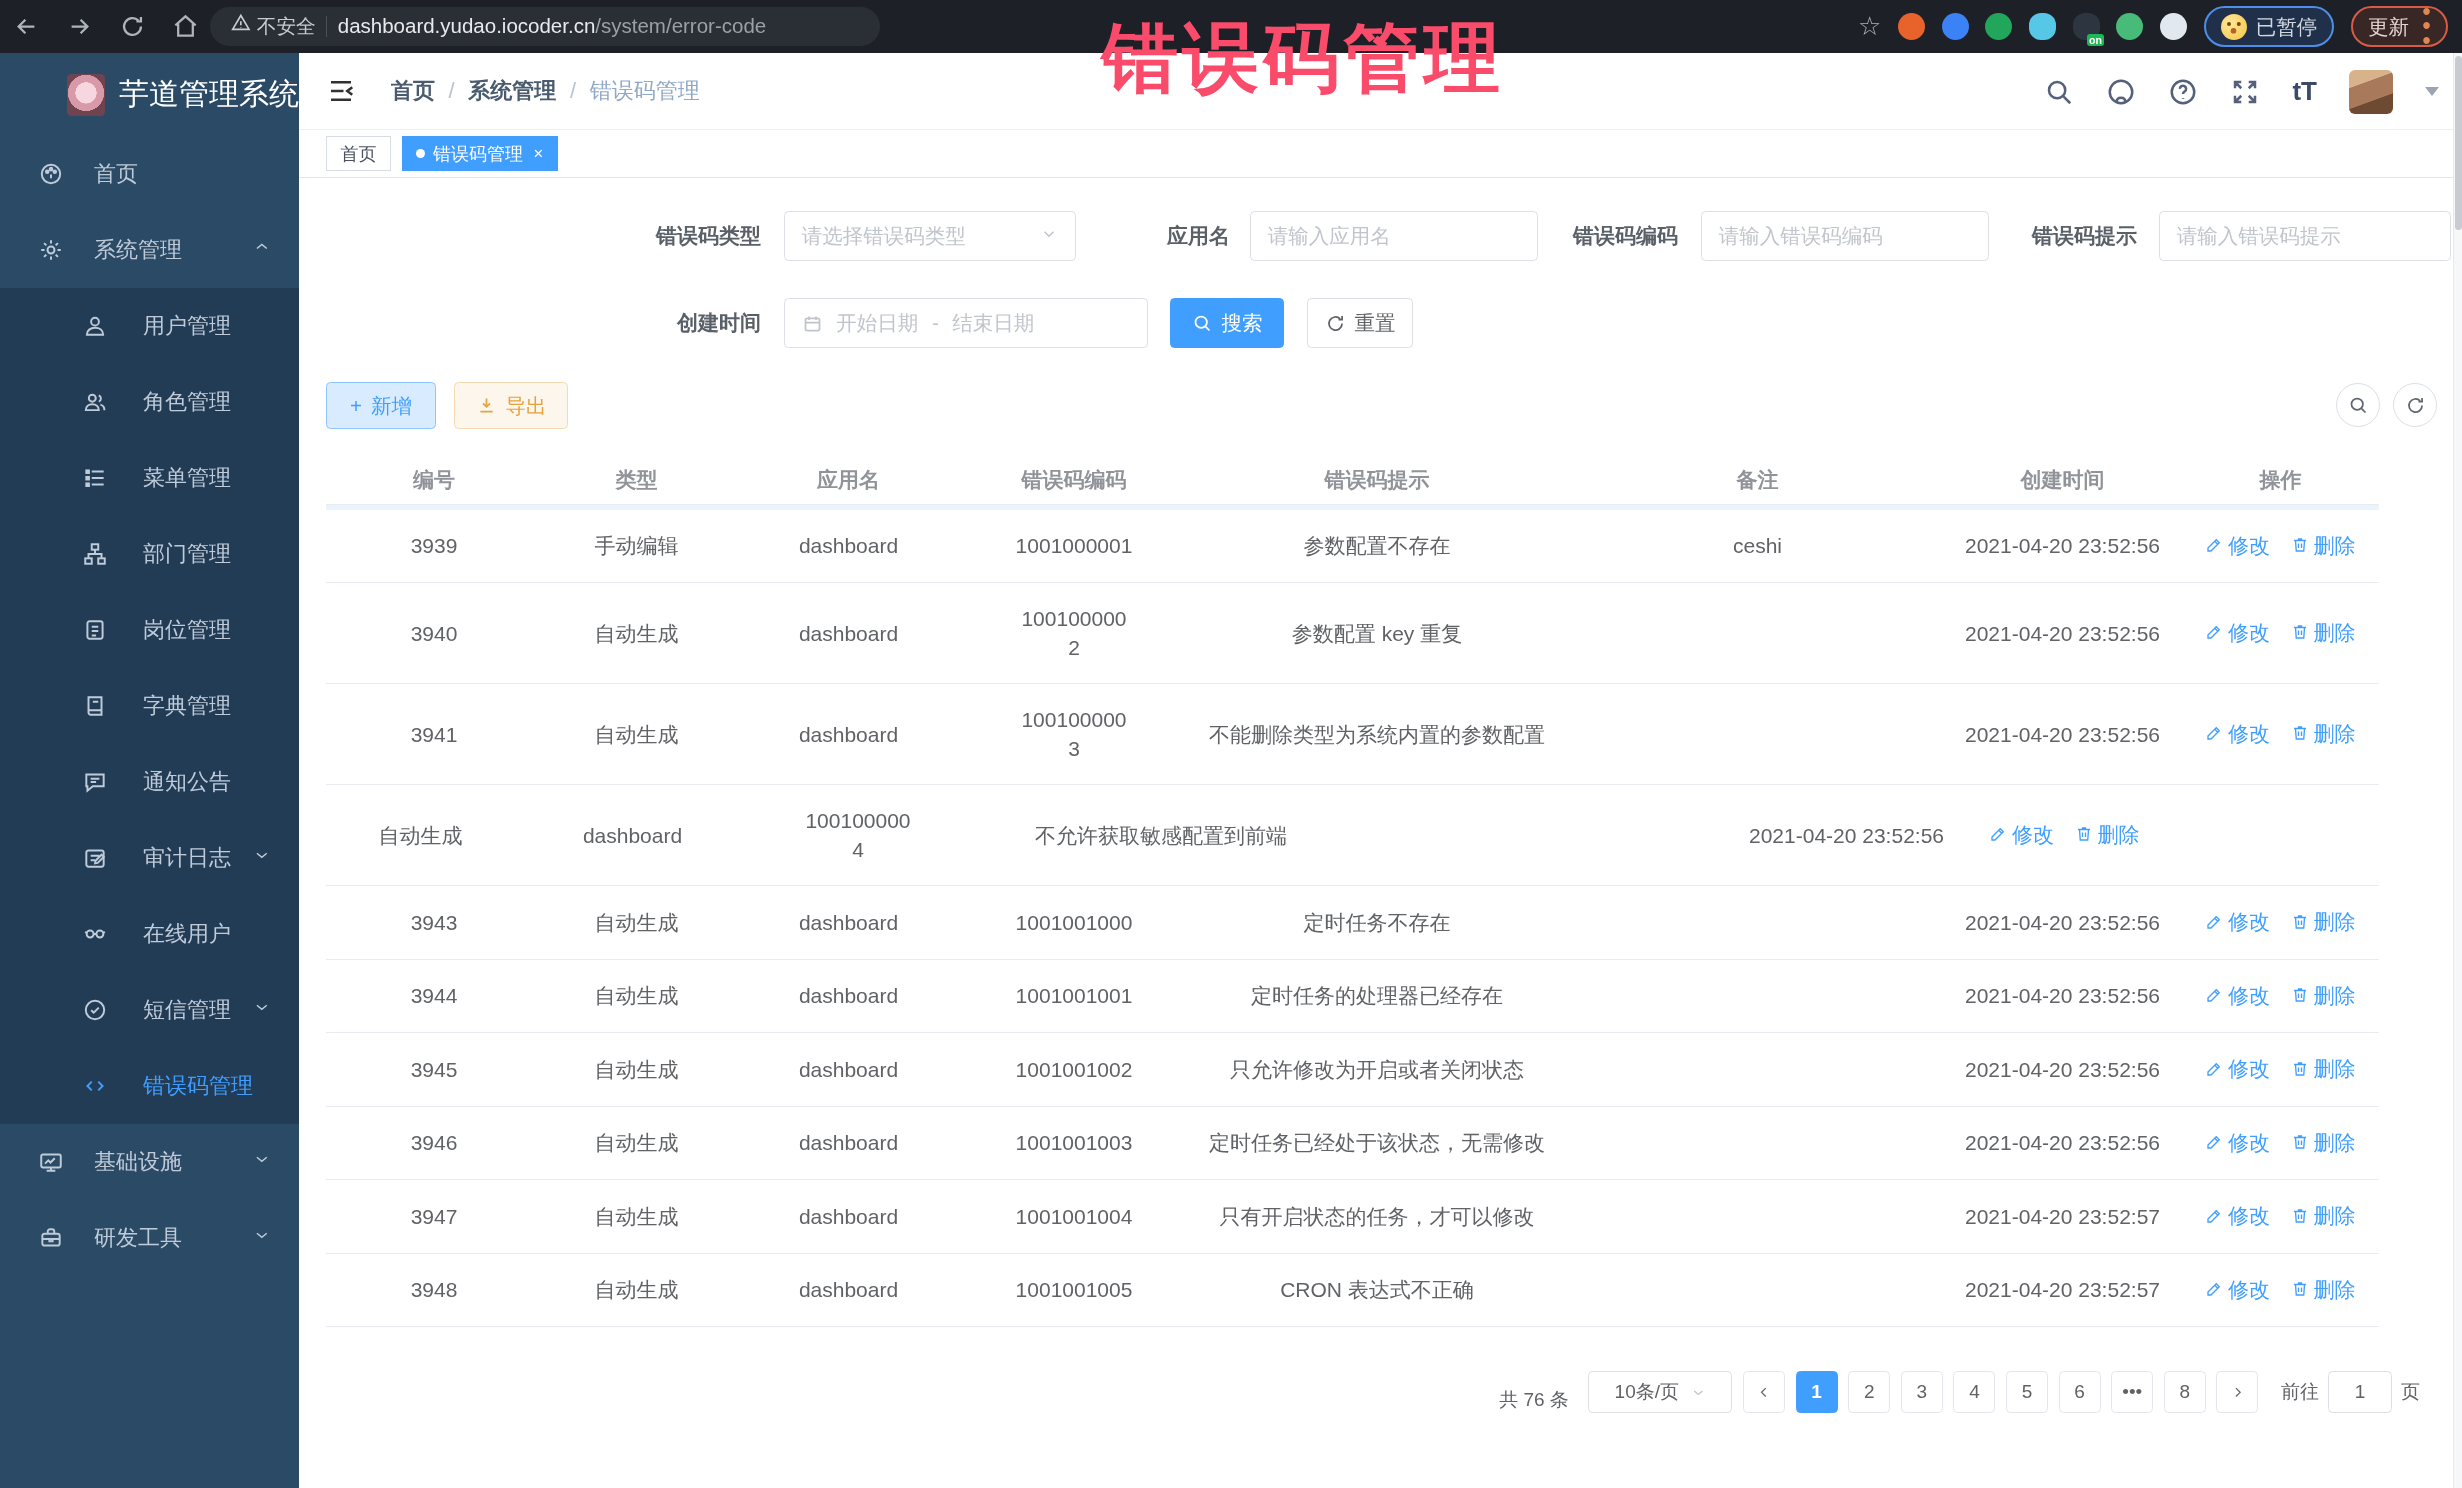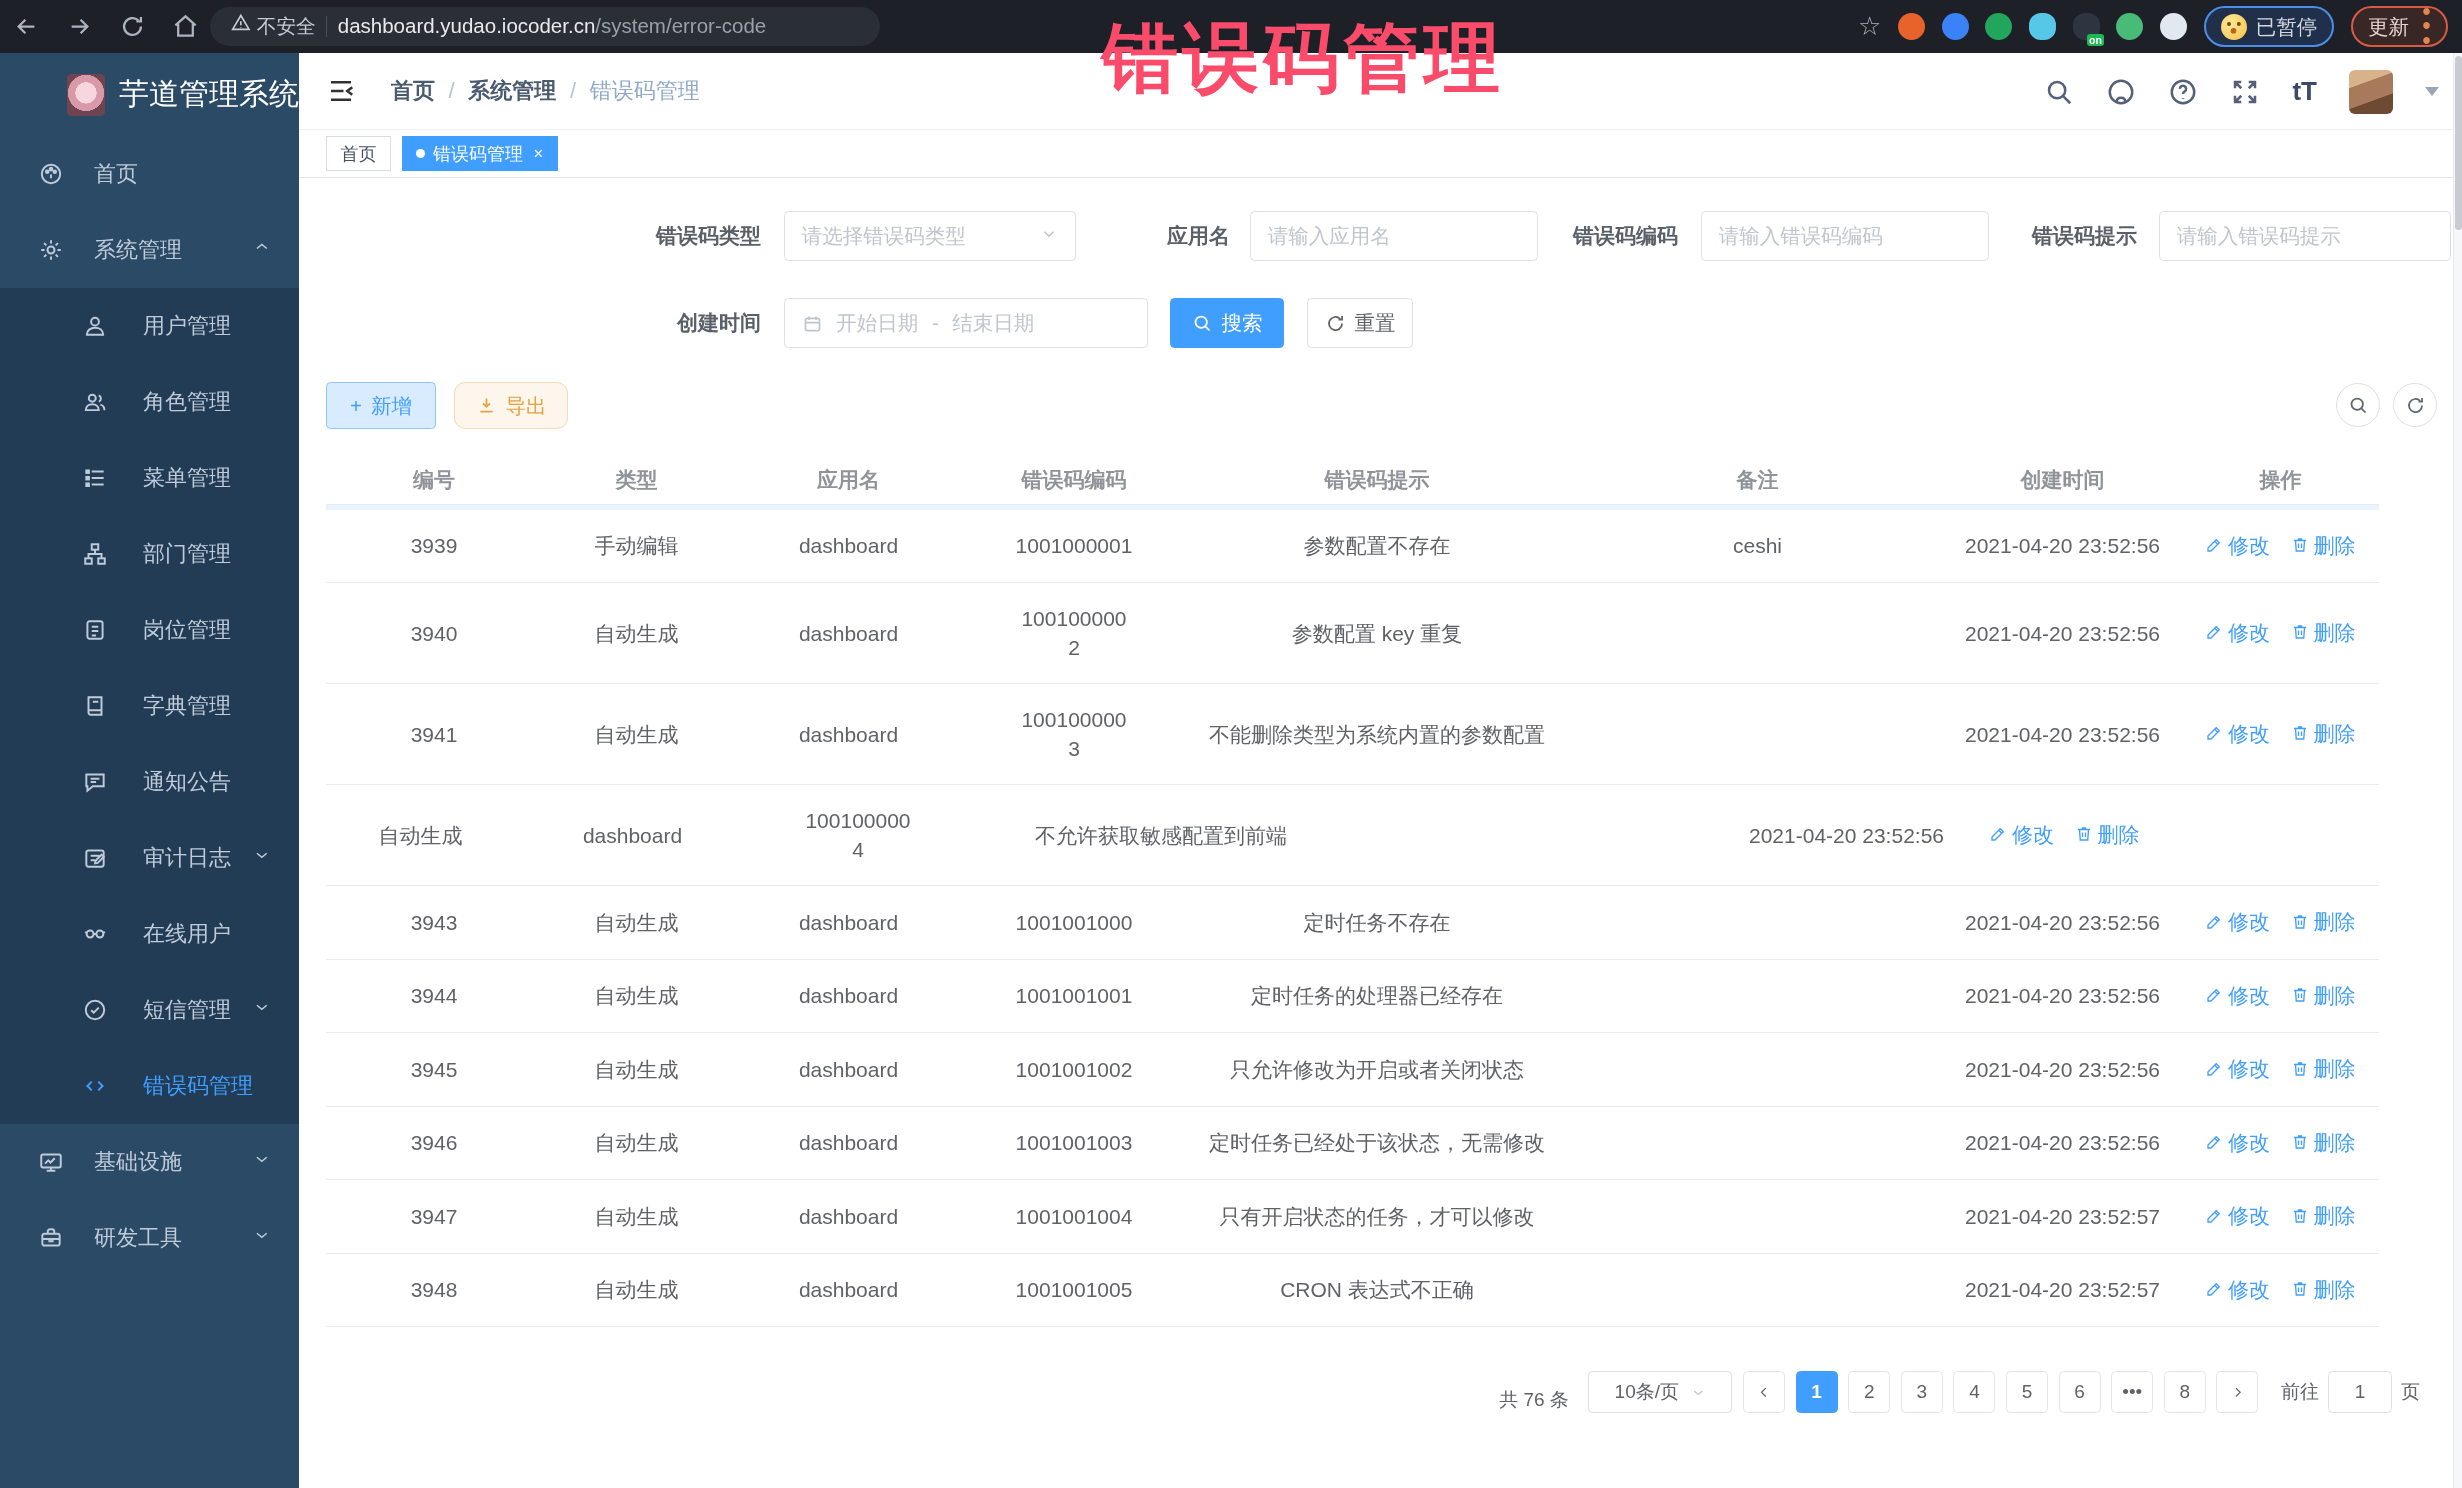--- a/index.html
+++ b/index.html
@@ -466,21 +466,21 @@
               <path d="M19.5 12a7.5 7.5 0 1 1-2.2-5.3"></path>
               <path d="M19.5 3.5v4h-4"></path>
             </svg>
           <span>重置</span>
         </div>
 
         <div class="btn btn-add" style="left:27px; top:204px; width:110px; height:47px;">
           <span>+</span>
           <span>新增</span>
         </div>
-        <div class="btn btn-export" style="left:155px; top:204px; width:114px; height:47px;border-radius:11px;">
+        <div class="btn btn-export" style="left:155px; top:204px; width:114px; height:47px;">
           <svg viewBox="0 0 24 24" fill="none" stroke="currentColor" stroke-width="2">
               <path d="M12 4v9M8 9.5l4 4 4-4M5 19h14"></path>
             </svg>
           <span>导出</span>
         </div>
         <div class="circle-btn" style="left:2037px; top:205px;">
           <svg viewBox="0 0 24 24" fill="none" stroke="currentColor" stroke-width="2">
               <circle cx="10.5" cy="10.5" r="6.5"></circle>
               <path d="M15.5 15.5L20 20"></path>
             </svg>

